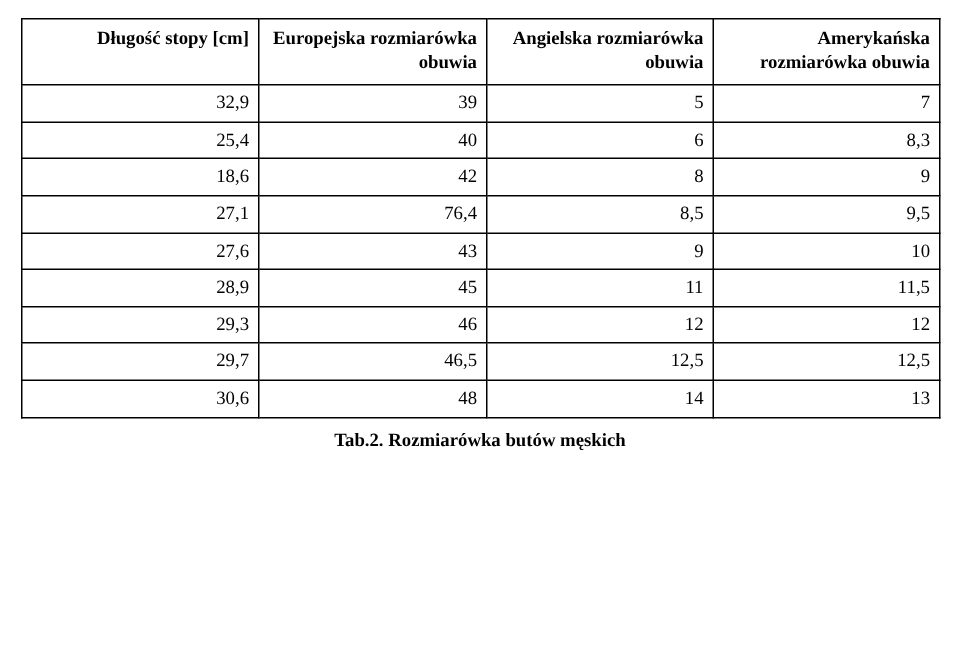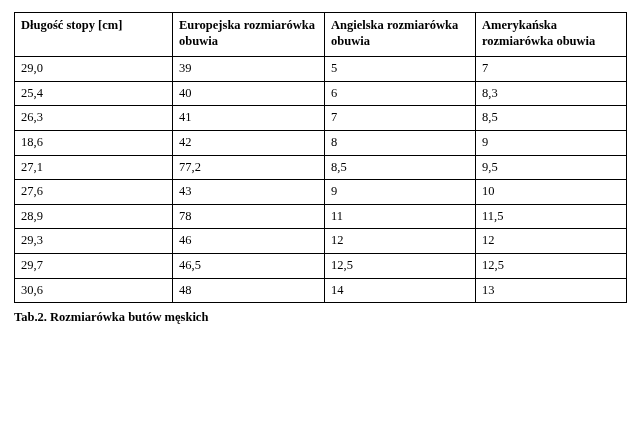--- a/index.html
+++ b/index.html
@@ -25,38 +25,38 @@
     border-collapse: collapse;
     width: 612px;
     table-layout: fixed;
   }
   table.size-table td,
   table.size-table th {
     border: 1px solid #000000;
     padding: 4px 6px 4px 6px;
     font-size: 12.5px;
     line-height: 1.25;
-    text-align: left;
+    text-align: right;
     vertical-align: top;
     font-weight: normal;
     height: 13px;
   }
   table.size-table thead th {
     font-weight: bold;
     vertical-align: top;
     height: 34px;
     padding-top: 5px;
   }
   col.c0 { width: 158px; }
   col.c1 { width: 152px; }
   col.c2 { width: 151px; }
   col.c3 { width: 151px; }
   .caption {
     margin-top: 7px;
-    text-align: left;
+    text-align: center;
     font-size: 12.5px;
     font-weight: bold;
     font-family: "Liberation Serif", serif;
   }
 </style>
 </head>
 <body>
 
 <div class="page">
 
@@ -70,58 +70,52 @@
     <thead>
       <tr>
         <th>Długość stopy [cm]</th>
         <th>Europejska rozmiarówka obuwia</th>
         <th>Angielska rozmiarówka obuwia</th>
         <th>Amerykańska rozmiarówka obuwia</th>
       </tr>
     </thead>
     <tbody>
       <tr>
-        <td>29,0</td>
+        <td>32,9</td>
         <td>39</td>
         <td>5</td>
         <td>7</td>
       </tr>
       <tr>
         <td>25,4</td>
         <td>40</td>
         <td>6</td>
         <td>8,3</td>
       </tr>
       <tr>
-        <td>26,3</td>
-        <td>41</td>
-        <td>7</td>
-        <td>8,5</td>
-      </tr>
-      <tr>
         <td>18,6</td>
         <td>42</td>
         <td>8</td>
         <td>9</td>
       </tr>
       <tr>
         <td>27,1</td>
-        <td>77,2</td>
+        <td>76,4</td>
         <td>8,5</td>
         <td>9,5</td>
       </tr>
       <tr>
         <td>27,6</td>
         <td>43</td>
         <td>9</td>
         <td>10</td>
       </tr>
       <tr>
         <td>28,9</td>
-        <td>78</td>
+        <td>45</td>
         <td>11</td>
         <td>11,5</td>
       </tr>
       <tr>
         <td>29,3</td>
         <td>46</td>
         <td>12</td>
         <td>12</td>
       </tr>
       <tr>

